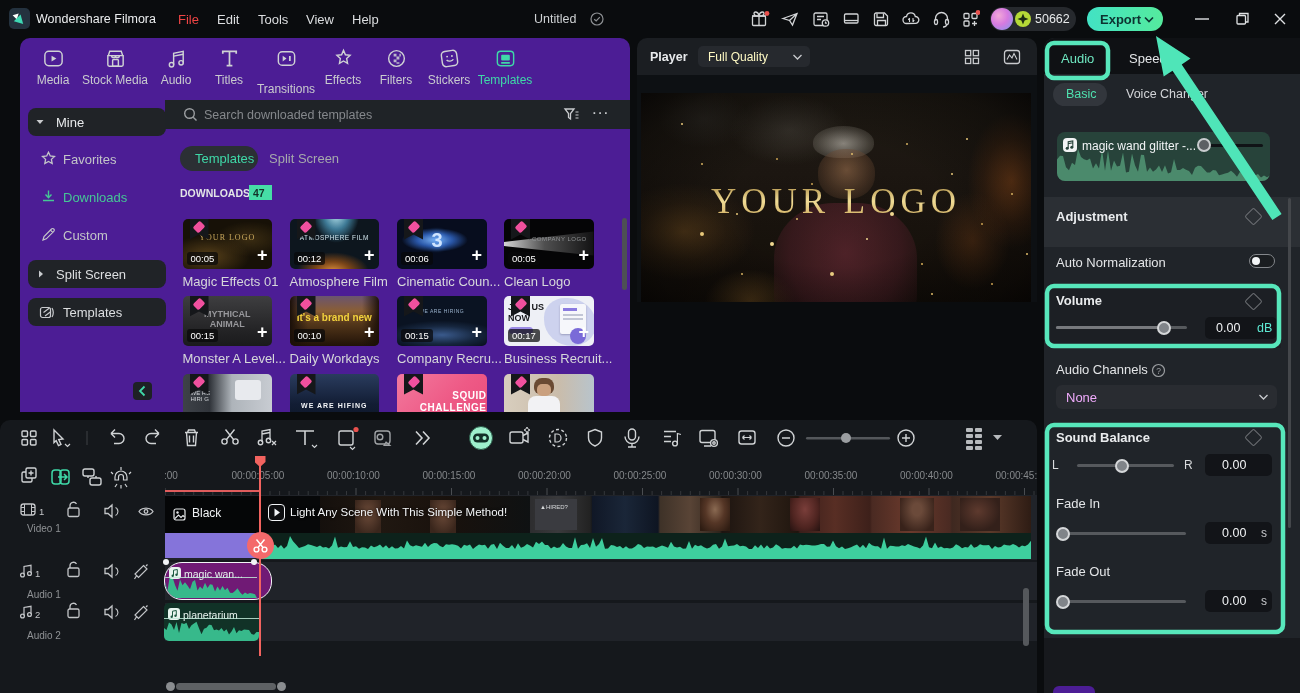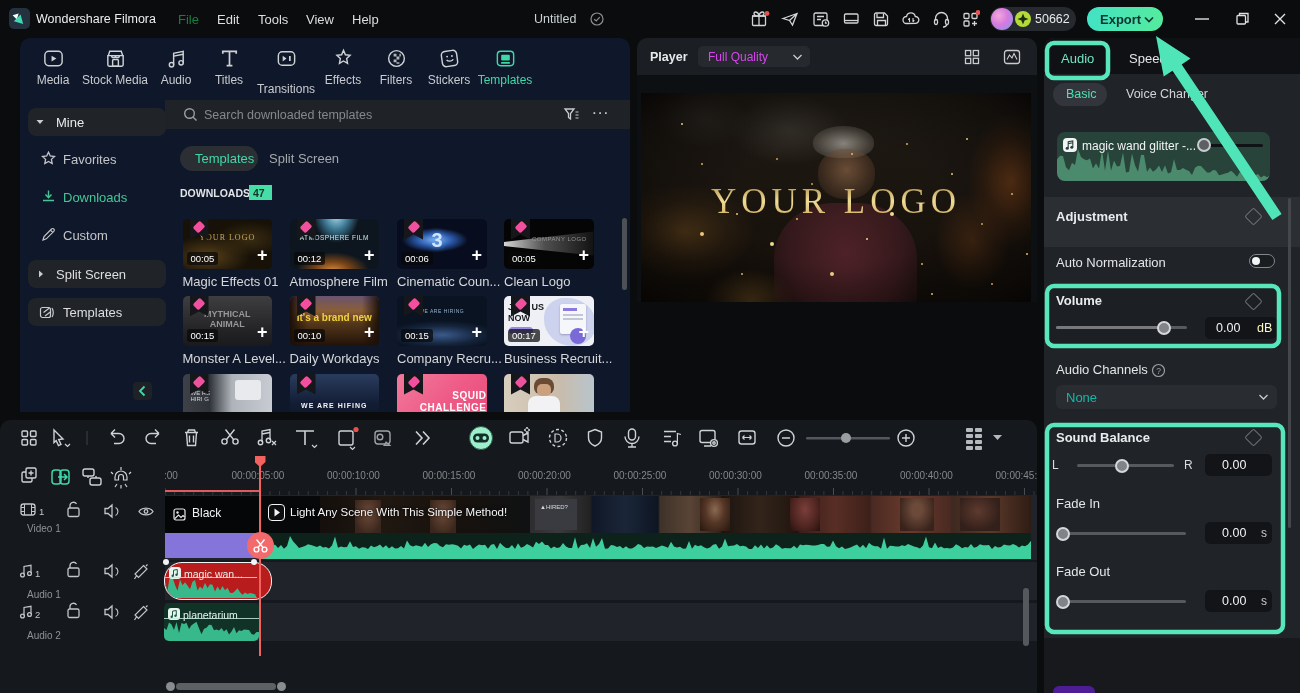--- a/index.html
+++ b/index.html
@@ -26,21 +26,21 @@
 <div id="app">
 
 <div id="topbar" class="abs" style="left:0;top:0;width:1300px;height:38px;background:#0a0c0e;">
   <div class="abs" style="left:9px;top:8px;width:21px;height:21px;border-radius:5px;background:#24323f;">
     <svg width="21" height="21" viewBox="0 0 21 21">
       <path d="M5 4.5 L10.5 7.5 L5 10.5 Z" fill="#ffffff" transform="rotate(-45 7.5 7.5)"></path>
       <path d="M6 9 L15.5 9 L10.7 17.5 Z" fill="#3fd8b4" transform="rotate(-45 10.5 12.5)"></path>
     </svg>
   </div>
   <div class="txt" style="left:36px;top:12px;font-size:12.5px;color:#eceeef;">Wondershare Filmora</div>
-  <div class="txt" style="left:178px;top:11.5px;font-size:13px;color:#15803d;">File</div>
+  <div class="txt" style="left:178px;top:11.5px;font-size:13px;color:#ef4444;">File</div>
   <div class="txt" style="left:217px;top:11.5px;font-size:13px;color:#dcdee0;">Edit</div>
   <div class="txt" style="left:258px;top:11.5px;font-size:13px;color:#dcdee0;">Tools</div>
   <div class="txt" style="left:306px;top:11.5px;font-size:13px;color:#dcdee0;">View</div>
   <div class="txt" style="left:352px;top:11.5px;font-size:13px;color:#dcdee0;">Help</div>
   <div class="txt" style="left:534px;top:12px;font-size:12.5px;color:#cfd2d4;">Untitled</div>
   <svg class="abs" style="left:590px;top:12px;" width="14" height="14" viewBox="0 0 14 14">
     <circle cx="7" cy="7" r="6" fill="none" stroke="#8d9093" stroke-width="1.2"></circle>
     <path d="M4.2 7.2 L6.2 9 L9.8 5.2" fill="none" stroke="#8d9093" stroke-width="1.2"></path>
   </svg>
 
@@ -98,21 +98,21 @@
   </div>
 
   <svg class="abs" style="left:1188px;top:10px;" width="104" height="18" viewBox="0 0 104 18">
     <line x1="7" y1="9" x2="21" y2="9" stroke="#dfe1e3" stroke-width="1.4"></line>
     <rect x="49" y="5.5" width="8.5" height="8.5" rx="1" fill="none" stroke="#dfe1e3" stroke-width="1.3"></rect>
     <path d="M51.5 5.5 v-2 h8.5 v8.5 h-2" fill="none" stroke="#dfe1e3" stroke-width="1.3"></path>
     <path d="M87 4 L97 14 M97 4 L87 14" stroke="#dfe1e3" stroke-width="1.4"></path>
   </svg>
 </div>
 
-<div id="leftpanel" class="abs" style="left:20px;top:38px;width:610px;height:374px;background:#0f172a;border-radius:10px 10px 0 0;overflow:hidden;">
+<div id="leftpanel" class="abs" style="left:20px;top:38px;width:610px;height:374px;background:#4c1d95;border-radius:10px 10px 0 0;overflow:hidden;">
 
   <div class="tabitem" style="left:-7px;">
         <svg viewBox="0 0 24 24">
           <rect x="3" y="4.5" width="18" height="15" rx="4"></rect>
           <path d="M10 9 L15 12 L10 15 Z" fill="#cfd2d4" stroke="none"></path>
         </svg>
         <span>Media</span>
       </div>
   <div class="tabitem" style="left:55px;">
         <svg viewBox="0 0 24 24">
@@ -370,21 +370,21 @@
           <div class="dia"></div>
         </div>
   </div>
 
   <div class="abs" style="left:602px;top:180px;width:5px;height:72px;border-radius:3px;background:#4d5054;"></div>
 </div>
 
 <div id="playerpanel" class="abs" style="left:637px;top:38px;width:400px;height:264px;background:#1b1e22;border-radius:10px 10px 0 0;overflow:hidden;">
   <div class="txt" style="left:13px;top:12px;font-size:12.5px;font-weight:bold;color:#e8eaec;">Player</div>
   <div class="abs" style="left:61px;top:8px;width:112px;height:21px;border-radius:5px;background:#26292e;">
-    <div class="txt" style="left:10px;top:3.5px;font-size:12px;color:#d946ef;">Full Quality</div>
+    <div class="txt" style="left:10px;top:3.5px;font-size:12px;color:#fef9c3;">Full Quality</div>
     <svg class="abs" style="left:94px;top:7.5px;" width="11" height="7" viewBox="0 0 11 7">
           <path d="M1.5 1 L5.5 5 L9.5 1" stroke="#c9cbce" stroke-width="1.3" fill="none"></path>
         </svg>
   </div>
   <svg class="abs" style="left:327px;top:11px;" width="16" height="16" viewBox="0 0 16 16">
         <g fill="none" stroke="#c9cbce" stroke-width="1.3">
           <rect x="1.5" y="1.5" width="5.2" height="5.2"></rect>
           <rect x="9.3" y="1.5" width="5.2" height="5.2"></rect>
           <rect x="1.5" y="9.3" width="5.2" height="5.2"></rect>
           <rect x="9.3" y="9.3" width="5.2" height="5.2"></rect>
@@ -491,29 +491,29 @@
   </div>
 
   <div class="abs" style="left:5px;top:250px;width:232px;height:60px;background:#1c1f24;"></div>
   <div class="txt" style="left:12px;top:255px;font-size:13px;font-weight:bold;color:#e9ebed;">Volume</div>
   <div class="abs" style="left:203px;top:257px;width:11px;height:11px;border:1.3px solid #6b6e72;transform:rotate(45deg);border-radius:2px;"></div>
   <div class="abs" style="left:12px;top:288px;width:131px;height:3px;border-radius:2px;background:#56595d;"></div>
   <div class="abs" style="left:12px;top:288px;width:108px;height:3px;border-radius:2px;background:#77797d;"></div>
   <div class="abs" style="left:113px;top:282.5px;width:14px;height:14px;border-radius:50%;background:#808489;border:2px solid #d5d7d9;box-sizing:border-box;"></div>
   <div class="abs" style="left:161px;top:279px;width:72px;height:22px;border-radius:5px;background:#121418;"></div>
   <div class="txt" style="left:172px;top:283px;font-size:12.5px;color:#f0f2f4;">0.00</div>
-  <div class="txt" style="left:213px;top:283px;font-size:12.5px;color:#fef9c3;">dB</div>
+  <div class="txt" style="left:213px;top:283px;font-size:12.5px;color:#5eead4;">dB</div>
 
   <div class="txt" style="left:12px;top:324px;font-size:13px;color:#e3e5e7;">Audio Channels</div>
   <svg class="abs" style="left:107px;top:325px;" width="15" height="15" viewBox="0 0 15 15">
         <circle cx="7.5" cy="7.5" r="6" fill="none" stroke="#9a9da0" stroke-width="1.2"></circle>
         <text x="7.5" y="10.5" text-anchor="middle" font-size="8.5" fill="#9a9da0" font-family="Liberation Sans">?</text>
       </svg>
   <div class="abs" style="left:12px;top:347px;width:221px;height:24px;border-radius:6px;background:#292c31;">
-    <div class="txt" style="left:10px;top:4.5px;font-size:13px;color:#14b8a6;">None</div>
+    <div class="txt" style="left:10px;top:4.5px;font-size:13px;color:#f0abfc;">None</div>
     <svg class="abs" style="left:202px;top:9px;" width="11" height="7" viewBox="0 0 11 7">
           <path d="M1.5 1 L5.5 5 L9.5 1" stroke="#c9cbce" stroke-width="1.3" fill="none"></path>
         </svg>
   </div>
 
   <div class="txt" style="left:12px;top:392px;font-size:13px;font-weight:bold;color:#e9ebed;">Sound Balance</div>
   <div class="abs" style="left:203px;top:393px;width:11px;height:11px;border:1.3px solid #6b6e72;transform:rotate(45deg);border-radius:2px;"></div>
   <div class="txt" style="left:8px;top:420px;font-size:12px;color:#d9dbdd;">L</div>
   <div class="abs" style="left:33px;top:426px;width:97px;height:3px;border-radius:2px;background:#56595d;"></div>
   <div class="abs" style="left:71px;top:420.5px;width:14px;height:14px;border-radius:50%;background:#808489;border:2px solid #d5d7d9;box-sizing:border-box;"></div>
@@ -809,21 +809,21 @@
     </div>
     <div class="txt" style="left:30px;top:10px;font-size:11.5px;color:#f4f6f8;text-shadow:0 0 3px #000;">Light Any Scene With This Simple Method!</div>
   </div>
 
   <div class="abs" style="left:260px;top:113px;width:771px;height:26px;background:#0d221b;overflow:hidden;">
     <svg width="771" height="26" viewBox="0 0 771 26" preserveAspectRatio="none">
           <path id="bigwavepath" d="M0 26 L0 11.8 L3 11.4 L6 12.8 L9 13.5 L12 13.2 L15 11.5 L18 15.1 L21 12.1 L24 15.7 L27 13.0 L30 3.1 L33 8.2 L36 11.6 L39 15.1 L42 13.9 L45 12.9 L48 11.3 L51 12.0 L54 13.1 L57 13.9 L60 12.5 L63 14.5 L66 13.9 L69 15.4 L72 12.4 L75 3.4 L78 14.8 L81 13.4 L84 14.3 L87 13.9 L90 8.3 L93 14.0 L96 13.3 L99 15.7 L102 14.3 L105 14.5 L108 16.0 L111 12.4 L114 14.3 L117 13.3 L120 11.6 L123 14.8 L126 12.2 L129 15.4 L132 13.2 L135 15.4 L138 15.3 L141 13.1 L144 15.4 L147 7.6 L150 12.2 L153 13.4 L156 12.3 L159 13.1 L162 13.8 L165 9.8 L168 14.1 L171 11.3 L174 10.1 L177 10.2 L180 13.0 L183 14.2 L186 11.3 L189 11.8 L192 11.3 L195 11.8 L198 12.8 L201 15.4 L204 11.7 L207 12.7 L210 11.6 L213 16.0 L216 13.4 L219 11.5 L222 12.3 L225 11.8 L228 15.8 L231 11.7 L234 11.1 L237 15.9 L240 9.8 L243 12.8 L246 14.9 L249 14.9 L252 12.1 L255 15.9 L258 10.2 L261 14.7 L264 13.6 L267 11.1 L270 12.4 L273 14.5 L276 8.8 L279 11.0 L282 8.5 L285 12.1 L288 12.0 L291 15.5 L294 13.4 L297 15.0 L300 14.3 L303 10.1 L306 13.4 L309 14.9 L312 15.0 L315 4.2 L318 15.7 L321 11.9 L324 11.8 L327 10.2 L330 15.1 L333 5.0 L336 13.7 L339 11.1 L342 4.9 L345 15.7 L348 15.4 L351 12.1 L354 12.5 L357 13.9 L360 13.1 L363 15.6 L366 13.3 L369 15.5 L372 15.6 L375 13.7 L378 11.1 L381 11.9 L384 15.0 L387 13.4 L390 13.8 L393 13.6 L396 14.9 L399 13.8 L402 12.4 L405 13.5 L408 14.8 L411 8.8 L414 13.5 L417 14.5 L420 13.7 L423 15.7 L426 15.4 L429 8.0 L432 15.7 L435 11.7 L438 13.2 L441 12.2 L444 14.3 L447 15.5 L450 14.6 L453 11.7 L456 10.9 L459 15.8 L462 13.4 L465 5.5 L468 13.2 L471 12.7 L474 12.6 L477 11.1 L480 13.2 L483 12.7 L486 13.6 L489 15.9 L492 15.9 L495 12.3 L498 14.9 L501 11.6 L504 15.6 L507 12.3 L510 15.6 L513 14.5 L516 11.3 L519 13.1 L522 15.7 L525 15.0 L528 15.3 L531 15.3 L534 12.7 L537 15.6 L540 11.6 L543 12.2 L546 11.8 L549 12.0 L552 12.5 L555 12.4 L558 11.9 L561 11.1 L564 11.1 L567 13.8 L570 13.4 L573 7.4 L576 13.2 L579 15.2 L582 13.5 L585 15.9 L588 15.2 L591 14.2 L594 12.7 L597 11.6 L600 14.7 L603 11.8 L606 15.2 L609 9.7 L612 12.2 L615 13.3 L618 13.2 L621 15.8 L624 4.6 L627 15.8 L630 12.8 L633 12.9 L636 13.5 L639 13.5 L642 12.3 L645 13.0 L648 11.1 L651 12.2 L654 13.6 L657 14.3 L660 15.4 L663 12.6 L666 3.4 L669 14.2 L672 15.2 L675 9.5 L678 15.1 L681 13.6 L684 15.2 L687 15.1 L690 15.5 L693 14.5 L696 11.2 L699 12.8 L702 15.2 L705 14.1 L708 14.4 L711 11.0 L714 14.7 L717 13.7 L720 11.3 L723 12.3 L726 12.3 L729 12.0 L732 15.9 L735 12.9 L738 14.4 L741 14.1 L744 11.4 L747 12.3 L750 12.5 L753 11.1 L756 12.3 L759 14.5 L762 12.5 L765 13.3 L768 11.6 L771 7.8 L771 26 Z" fill="#3ecf9e"></path>
         </svg>
   </div>
 
-  <div class="abs" style="left:164px;top:142px;width:108px;height:38px;border-radius:18px;background:#b91c1c;border:1.8px solid #f2f4f6;box-sizing:border-box;overflow:hidden;">
+  <div class="abs" style="left:164px;top:142px;width:108px;height:38px;border-radius:18px;background:#701a75;border:1.8px solid #f2f4f6;box-sizing:border-box;overflow:hidden;">
     <svg class="abs" style="left:0;top:7px;" width="92" height="28" viewBox="0 0 92 28" preserveAspectRatio="none">
           <path id="ac1" d="M0 28 L0.0 12.1 L2.5 20.5 L5.0 5.1 L7.5 6.9 L10.0 14.9 L12.5 20.7 L15.0 9.6 L17.5 15.2 L20.0 12.2 L22.5 15.6 L25.0 19.3 L27.5 11.7 L30.0 10.1 L32.5 20.4 L35.0 16.6 L37.5 19.0 L40.0 12.8 L42.5 18.1 L45.0 14.2 L47.5 14.8 L50.0 21.5 L52.5 16.4 L55.0 20.6 L57.5 15.9 L60.0 20.3 L62.5 17.8 L65.0 22.8 L67.5 22.9 L70.0 20.9 L72.5 18.2 L75.0 22.2 L77.5 24.8 L80.0 22.5 L82.5 24.0 L85.0 23.1 L87.5 23.5 L90.0 24.2 L92 28 Z" fill="#37b98b"></path>
         </svg>
     <div class="abs" style="left:4px;top:4px;width:12px;height:12px;border-radius:3px;background:#e8f4ef;">
           <svg width="12" height="12" viewBox="0 0 12 12">
             <path d="M4.5 8.5 V3.2 L8.3 2.5 V7.6" stroke="#1d5a42" stroke-width="1" fill="none"></path>
             <circle cx="3.7" cy="8.7" r="1.2" fill="#1d5a42"></circle>
             <circle cx="7.5" cy="7.8" r="1.2" fill="#1d5a42"></circle>
           </svg>
         </div>

